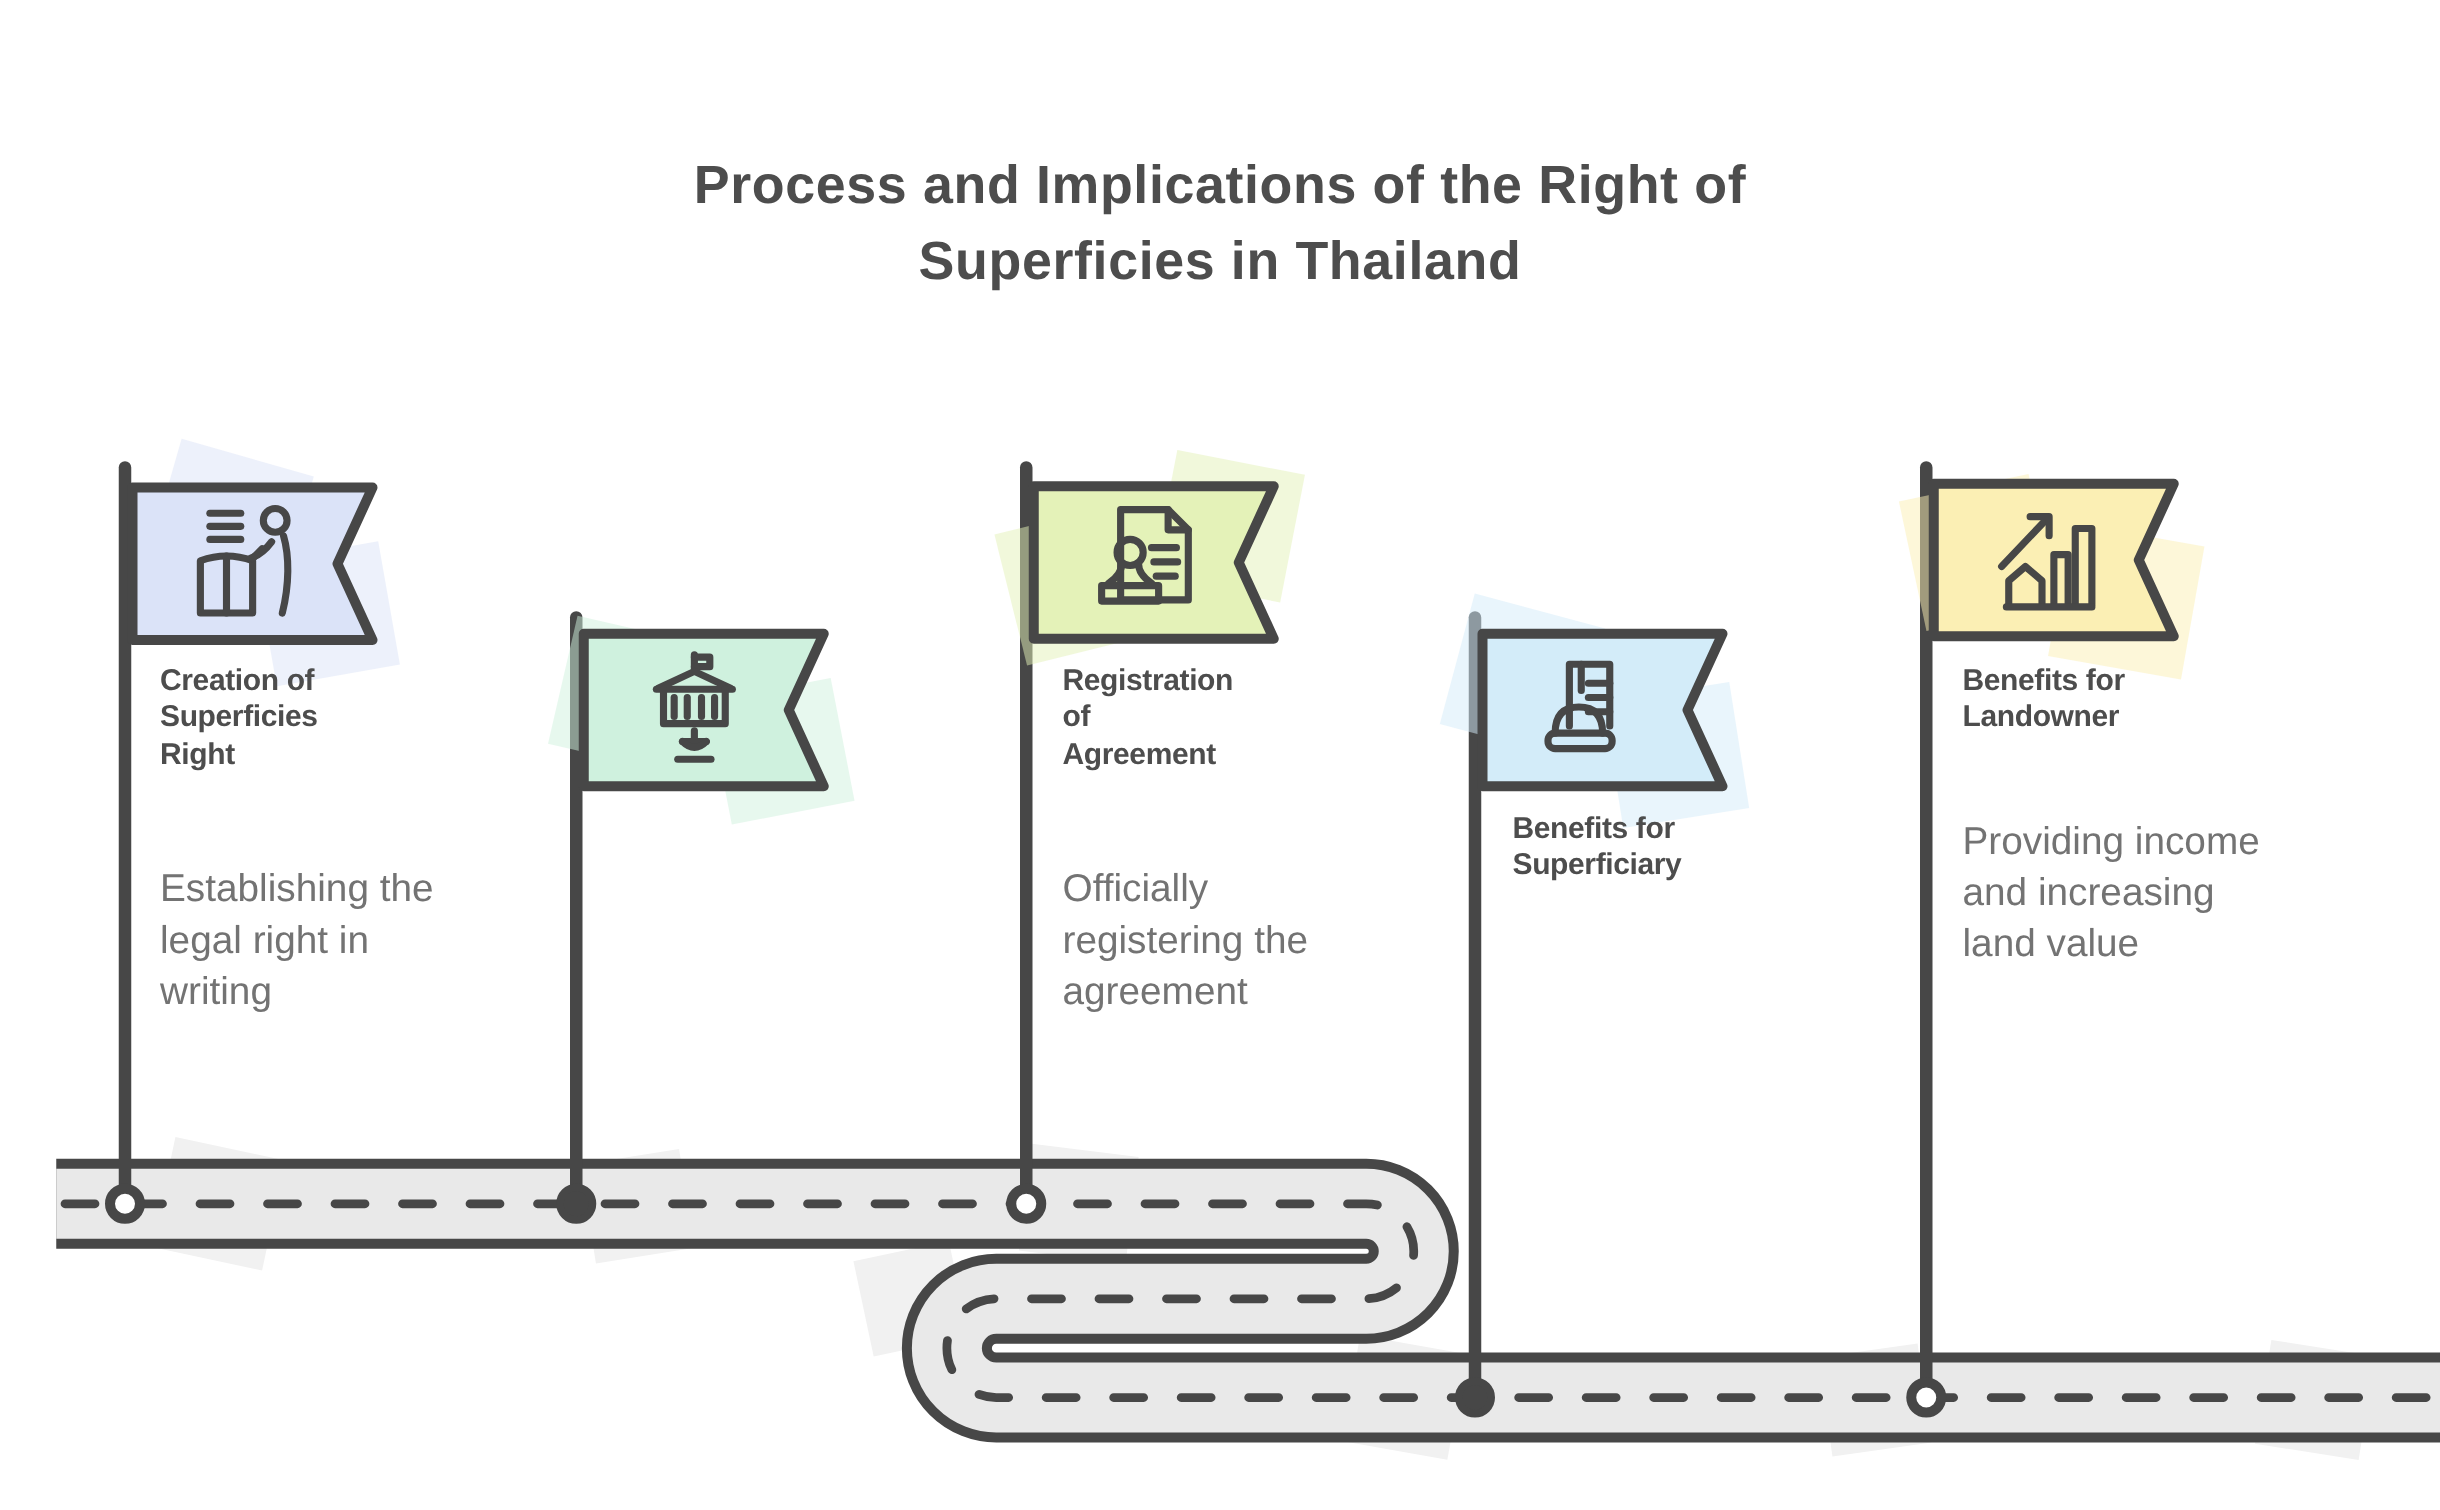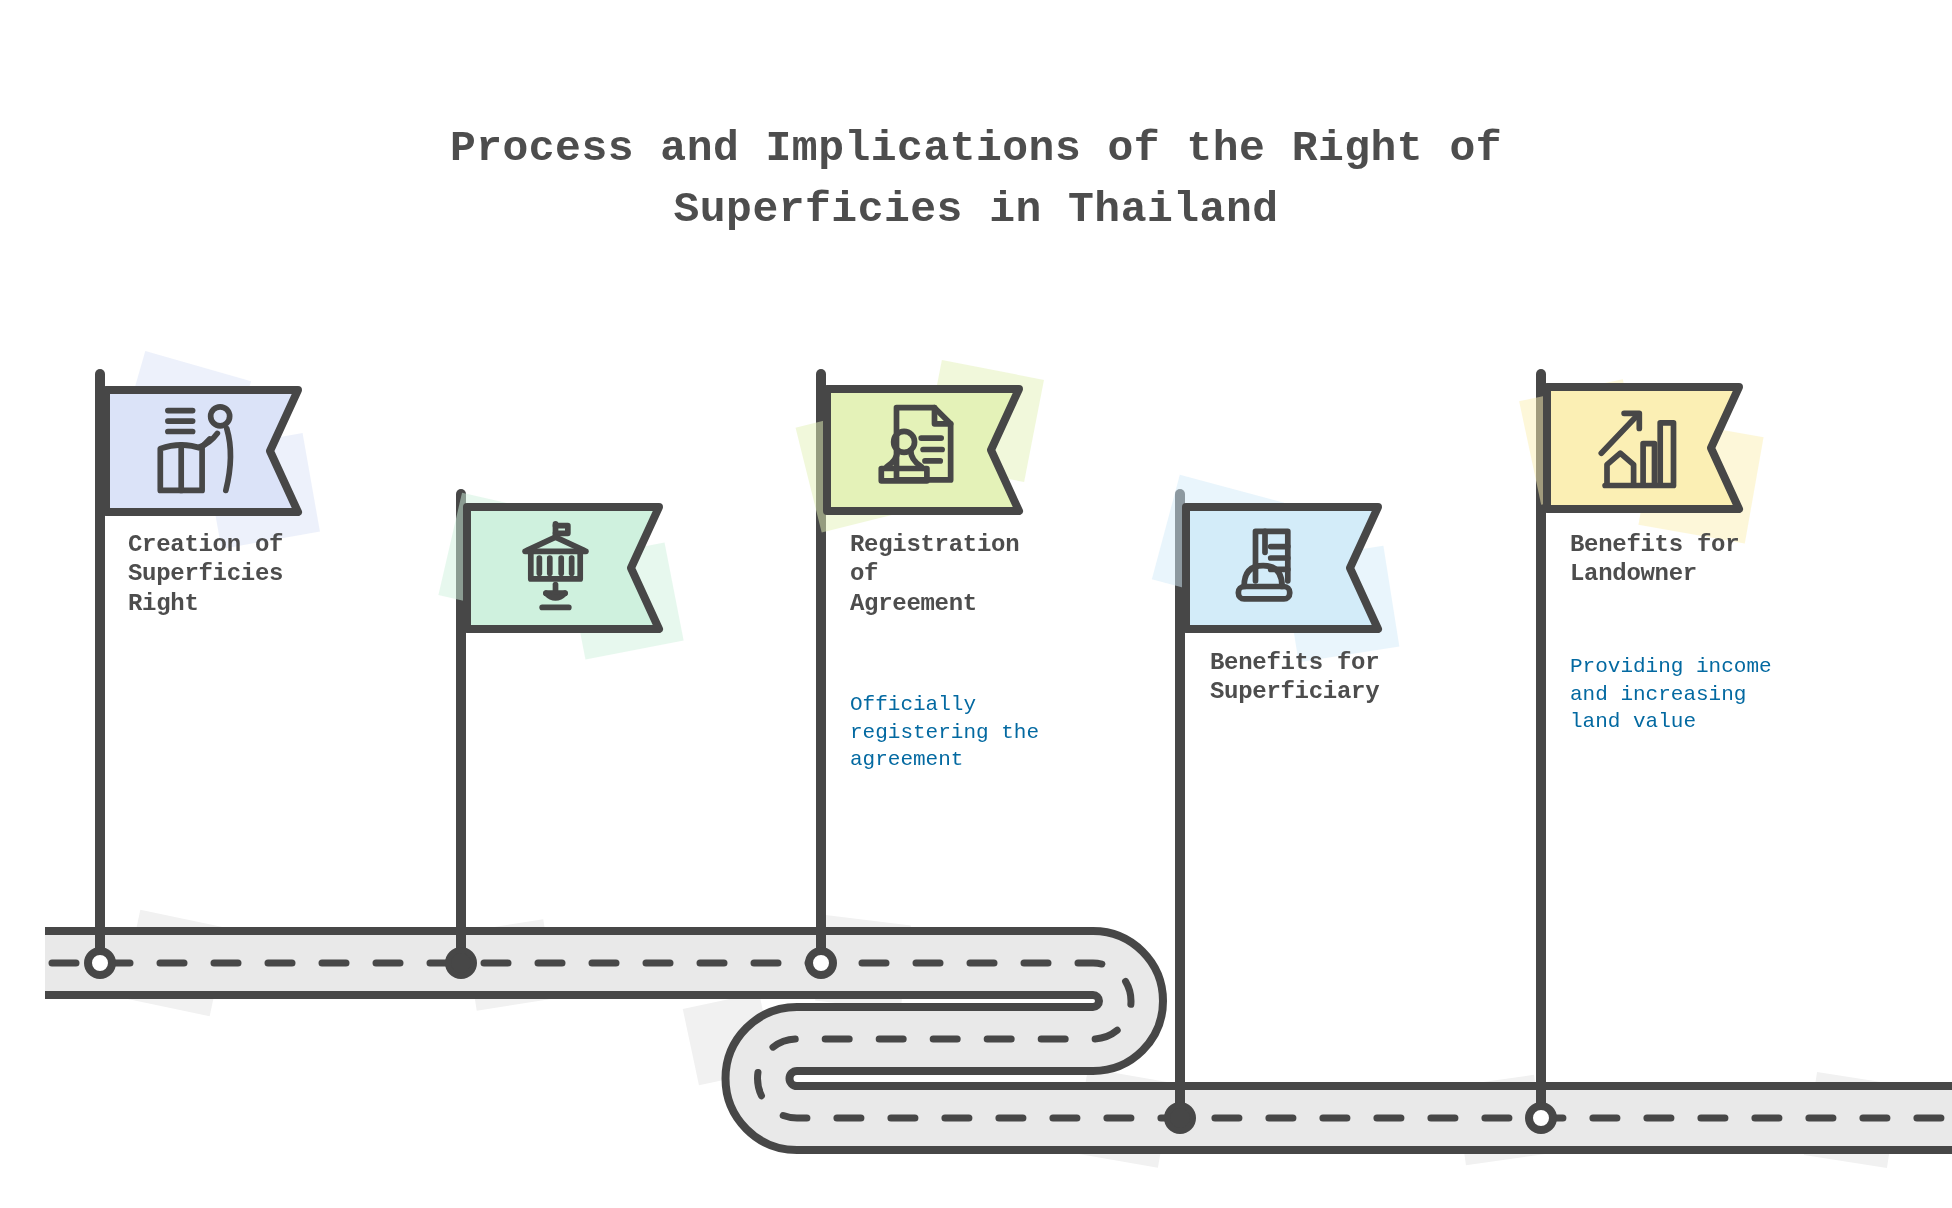--- a/index.html
+++ b/index.html
@@ -1,19 +1,19 @@
 <!DOCTYPE html>
 <html><head>
 <meta charset="utf-8">
 <style>
   html,body{margin:0;padding:0;background:#fff;}
   .canvas{
     position:relative; width:1952px; height:1208px; overflow:hidden;
     background:var(--bg,#fff);
-    font-family:Liberation Mono, monospace; color:var(--text,#4d4d4d);
+    font-family:Liberation Sans, sans-serif; color:var(--text,#4d4d4d);
   }
   .main-title{
     position:absolute; left:0; right:0; top:118px;
     text-align:center; white-space:pre-line;
     font-size:43px; font-weight:bold; line-height:1.42; letter-spacing:0.5px;
     color:var(--text,#4d4d4d);
   }
   .layer{position:absolute; left:0; top:0;}
   
   .road-border{fill:none; stroke:var(--ink,#474747); stroke-width:72;}
@@ -32,21 +32,21 @@
     fill:none; stroke:var(--ink,#474747); stroke-width:6;
     stroke-linecap:round; stroke-linejoin:round;
   }
   .flag-title{
     position:absolute; white-space:pre-line;
     font-size:24px; font-weight:bold; line-height:1.22; letter-spacing:-0.3px;
     color:var(--text,#4d4d4d);
   }
   .flag-subtitle{
     position:absolute; white-space:pre-line;
-    font-size:21px; line-height:1.32; color:#0369a1;
+    font-size:31px; line-height:1.32; color:#737373;
   }
 </style>
 </head>
 <body style="--ink: #474747; --road: #e9e9e9; --roadpatch: #f1f1f1; --text: #4d4d4d; --bg: #ffffff;">
 
 <div class="canvas">
 
   <div class="main-title">Process and Implications of the Right of
 Superficies in Thailand</div>
 
@@ -97,20 +97,23 @@
         <circle cx="77" cy="14" r="10"></circle>
         <path d="M84 27 C89 44 89 68 83 92"></path>
         <path d="M74 32 C68 40 62 44 56 46"></path>
         <path d="M58 46 L66 38"></path>
       </g>
     </svg>
   </div>
   <div class="flag-title" style="left:128px; top:530px">Creation of
 Superficies
 Right</div>
+  <div class="flag-subtitle" style="left:128px; top:691px">Establishing the
+legal right in
+writing</div>
 
   <div class="flag" style="left:463px; top:503px">
     <svg width="200" height="130" viewBox="0 0 200 130">
       <rect x="-14" y="0" width="105" height="105" opacity="0.5" transform="rotate(13 38 52)" fill="#cff1de"></rect>
       <rect x="112" y="48" width="100" height="100" opacity="0.5" transform="rotate(-11 162 98)" fill="#cff1de"></rect>
       <polygon class="banner-shape" points="4,4 196,4 168,65 196,126 4,126" fill="#cff1de"></polygon>
       <g class="icon" transform="translate(45,17) scale(0.95)">
         <path d="M50 4 V18"></path>
           <path d="M50 6 H63 V14 H50"></path>
         <path d="M20 32 L50 18 L80 32"></path>

